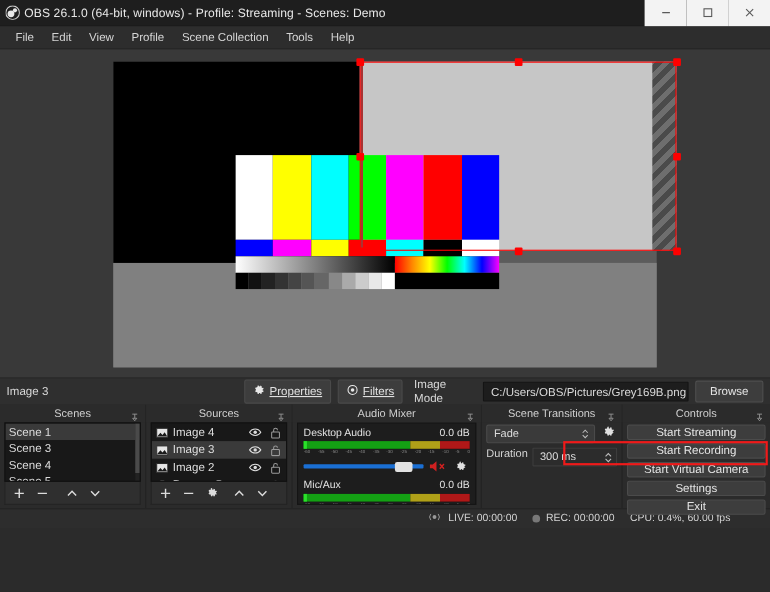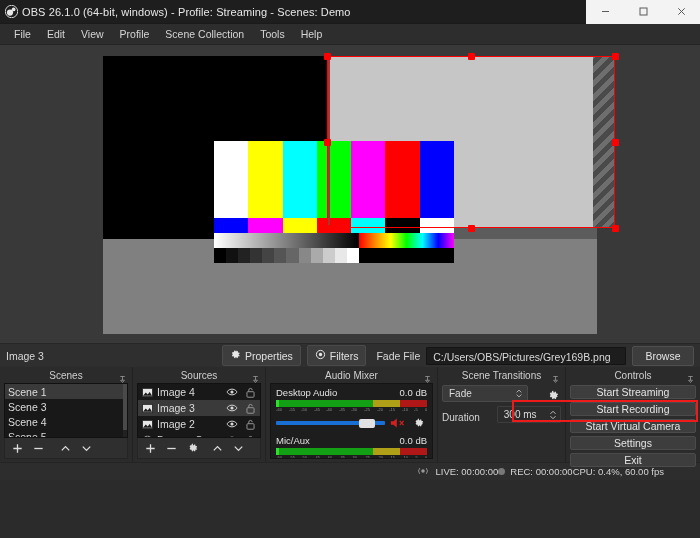--- a/index.html
+++ b/index.html
@@ -73,21 +73,21 @@
   .crosshair-v { position:absolute; width:1.5px; background:#a33; }
 
   
   .srcbar {
     flex: 0 0 24px; background: #2f2f2f; display: flex; align-items: center;
     padding: 0 6px; gap: 6px; border-top: 1px solid #262626;
   }
   .srcbar-name { color: #d8d8d8; font-size: 10.5px; flex: 0 0 auto; min-width: 210px; }
   .tb-button {
     display: flex; align-items: center; gap: 4px; color: #e0e0e0; font-size: 10.5px;
-    padding: 3px 7px; background: #3d3d3d; border: 1px solid #4a4a4a; border-radius: 2px;
+    padding: 3px 7px; background: #3d3d3d; border: 1px solid #4a4a4a; border-radius: 2px; text-decoration: underline;
   }
   .lbl-imagefile { color: #d8d8d8; font-size: 10.5px; padding-left: 4px; }
   .path-field {
     flex: 1 1 auto; background: #1d1d1d; border: 1px solid #141414; color: #d9d9d9;
     font-size: 10.5px; padding: 3px 6px; height: 18px; line-height: 12px; overflow: hidden;
     white-space: nowrap; border-radius: 1px;
   }
   .browse-btn {
     flex: 0 0 62px; text-align: center; color: #e4e4e4; font-size: 10.5px;
     background: #3d3d3d; border: 1px solid #4f4f4f; padding: 3px 0; border-radius: 2px;
@@ -145,21 +145,21 @@
   .ticks span { color: #8a8a8a; font-size: 4.2px; line-height: 6px; transform: scale(.95); }
   .vol-row { display: flex; align-items: center; gap: 4px; margin-top: 3px; }
   .slider { flex: 1 1 auto; height: 9px; position: relative; display: flex; align-items: center; }
   .slider-track { width: 100%; height: 4px; background: #1a6fd4; border-radius: 1px; }
   .slider-knob { position: absolute; right: 10px; width: 16px; height: 9px; background: #e2e2e2; border-radius: 2px; }
   .mute-icon { flex: 0 0 18px; display: flex; align-items: center; justify-content: center; }
   .gear-icon { flex: 0 0 16px; display: flex; align-items: center; justify-content: center; }
 
   
   .tr-body { flex: 1 1 auto; padding-top: 2px; }
-  .tr-row { display: flex; align-items: flex-end; gap: 17px; margin-bottom: 4px; }
+  .tr-row { display: flex; align-items: flex-start; gap: 4px; margin-bottom: 4px; }
   .combo {
     flex: 1 1 auto; height: 17px; background: #3a3a3a; border: 1px solid #4a4a4a; color: #dcdcdc;
     font-size: 10px; display: flex; align-items: center; padding-left: 6px; position: relative; border-radius: 2px;
   }
   .combo .arrows { position: absolute; right: 4px; display:flex; flex-direction:column; gap:1px; }
   .tr-label { color: #d5d5d5; font-size: 10px; flex: 0 0 auto; }
   .spin {
     flex: 1 1 auto; height: 17px; background: #2c2c2c; border: 1px solid #3d3d3d; color: #dcdcdc;
     font-size: 10px; display: flex; align-items: center; padding-left: 6px; position: relative; border-radius: 1px;
   }
@@ -171,21 +171,21 @@
     height: 18px; background: #3d3d3d; border: 1px solid #4b4b4b; color: #e4e4e4; font-size: 10.5px;
     display: flex; align-items: center; justify-content: center; border-radius: 2px;
   }
   .redbox {
     position: absolute; border: 2px solid #ef1a1a; pointer-events: none;
   }
 
   
   .statusbar {
     flex: 0 0 18px; background: #2d2d2d; display: flex; align-items: center; justify-content: flex-end;
-    padding-right: 36px; border-top: 1px solid #242424;
+    gap: 14px; padding-right: 36px; border-top: 1px solid #242424;
   }
   .st-item { display: flex; align-items: center; gap: 5px; color: #d4d4d4; font-size: 9.5px; }
   .dot { width: 7px; height: 7px; border-radius: 50%; background: #787878; display:block; }
 </style>
 </head>
 <body>
 
 <div id="app">
 
   <div class="titlebar">
@@ -304,21 +304,21 @@
     </div>
     <div class="tb-button">
       <span>
         <svg width="11" height="11" viewBox="0 0 16 16">
             <circle cx="8" cy="8" r="6" fill="none" stroke="#e8e8e8" stroke-width="1.4"></circle>
             <circle cx="8" cy="8" r="2.4" fill="#e8e8e8"></circle>
           </svg>
       </span>
       <span>Filters</span>
     </div>
-    <div class="lbl-imagefile">Fade File</div>
+    <div class="lbl-imagefile">Image Mode</div>
     <div class="path-field">C:/Users/OBS/Pictures/Grey169B.png</div>
     <div class="browse-btn">Browse</div>
   </div>
 
   <div class="docks">
 
     <div class="dock" style="flex:0 0 133px;">
       <div class="dock-head">
         <span class="t">Scenes</span>
         <span class="pin">

